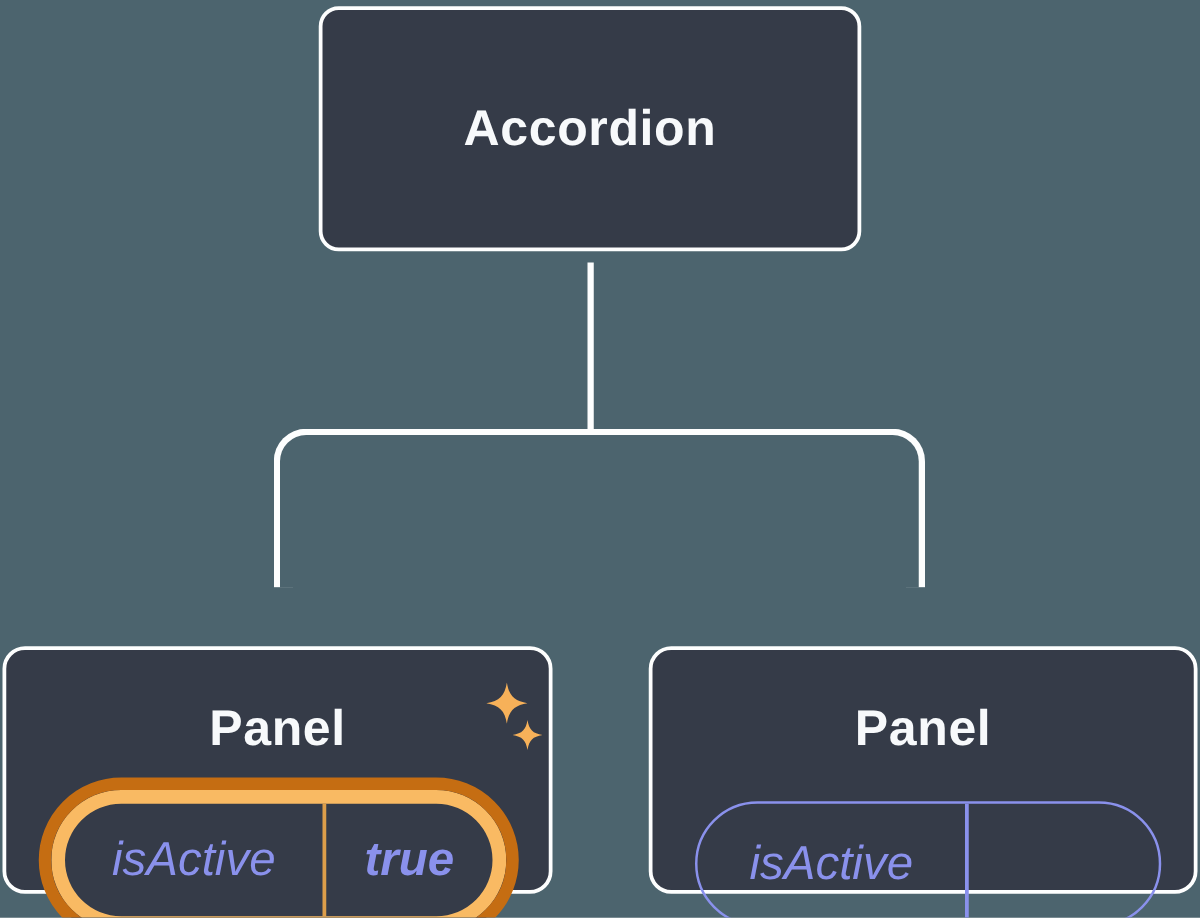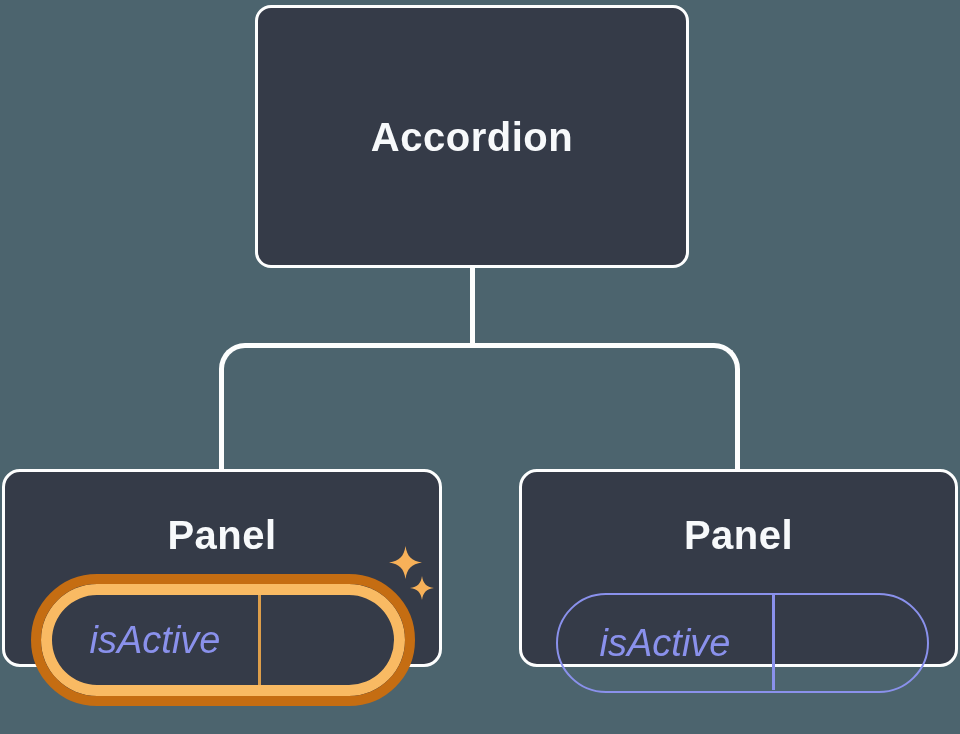--- a/index.html
+++ b/index.html
@@ -22,21 +22,21 @@
     background:var(--background);
     overflow:hidden;
   }
   .node {
     position:absolute;
     background:var(--node-fill);
     border:3px solid var(--node-border);
     border-radius:16px;
   }
   .node-accordion {
-    left:255px; top:5px; width:434px; height:263px;
+    left:255px; top:5px; width:434px; height:196px;
     display:flex; align-items:center; justify-content:center;
   }
   .node-title {
     color:var(--text);
     font-size:40px; font-weight:600; line-height:1;
     letter-spacing:0.5px;
     text-align:center;
   }
   .stem {
     position:absolute; left:470px; top:210px;
@@ -44,21 +44,21 @@
     background:var(--connector);
   }
   .branch {
     position:absolute; left:219px; top:343px;
     width:521px; height:127px;
     border:5px solid var(--connector);
     border-bottom:none;
     border-radius:26px 26px 0 0;
     background:transparent;
   }
-  .node-panel { width:440px; height:198px; border-radius:18px; }
+  .node-panel { width:440px; height:198px; border-radius:18px;margin-top:48px; }
   .node-panel-left  { left:2px;  top:469px; }
   .node-panel-right { left:519px; top:469px; width:439px; }
   .panel-title {
     position:absolute; left:0; right:0; top:43px;
     text-align:center;
   }
   .pill { position:absolute;font-style:italic; }
   .pill-highlighted {
     left:26px; top:102px; width:384px; height:132px;
     background:var(--node-fill);
@@ -113,20 +113,21 @@
 
   <div class="node node-accordion">
     <span class="node-title">Accordion</span>
   </div>
 
   <div class="node node-panel node-panel-left">
     <div class="panel-title node-title">Panel</div>
     <div class="pill pill-highlighted">
       <span class="prop-name">isActive</span>
       <span class="pill-divider"></span>
+      <span class="prop-value bold">true</span>
     </div>
   </div>
 
   <div class="node node-panel node-panel-right">
     <div class="panel-title node-title">Panel</div>
     <div class="pill pill-plain">
       <span class="prop-name">isActive</span>
       <span class="pill-divider"></span>
     </div>
   </div>

